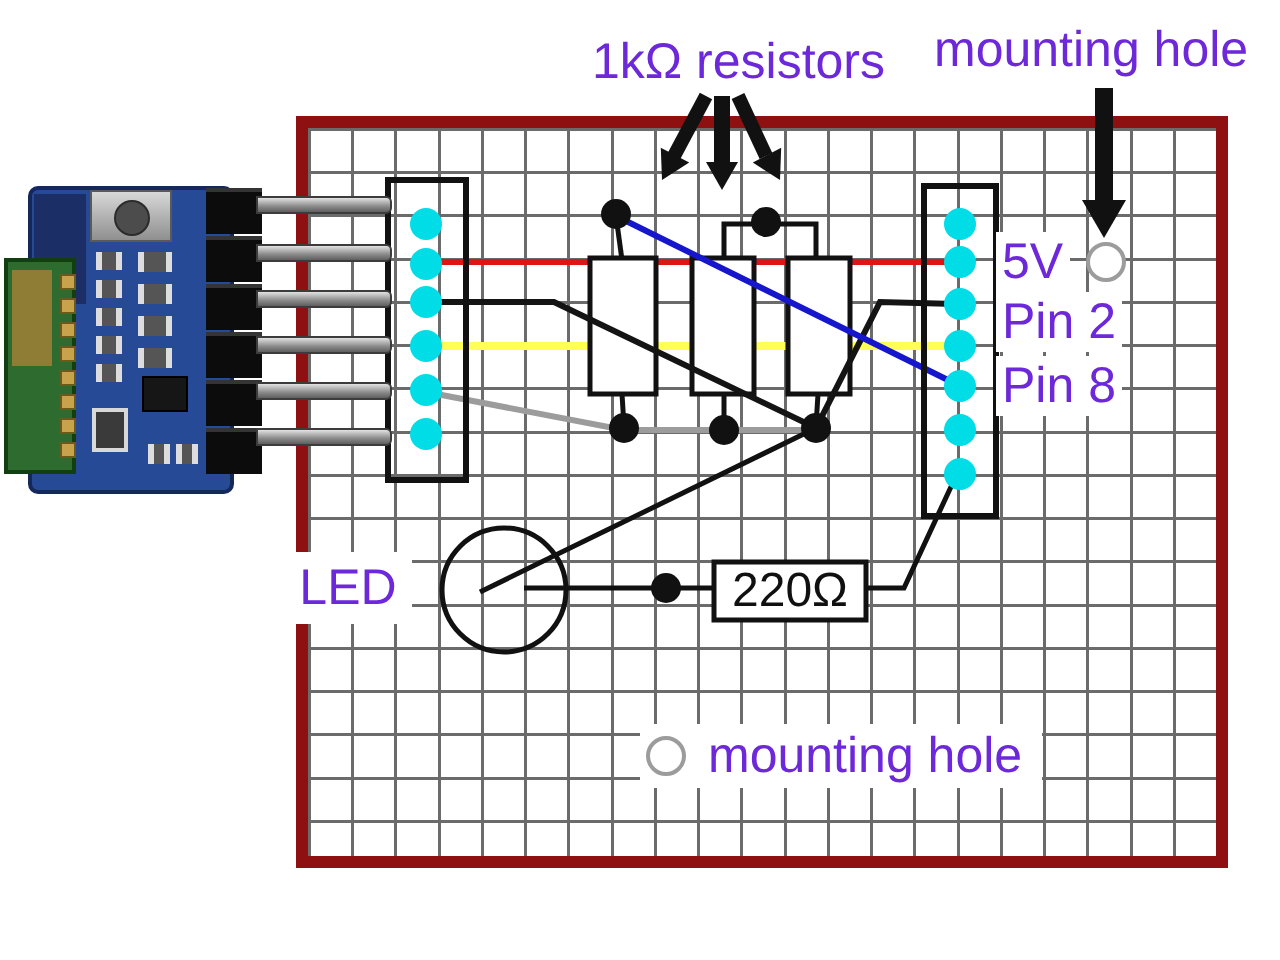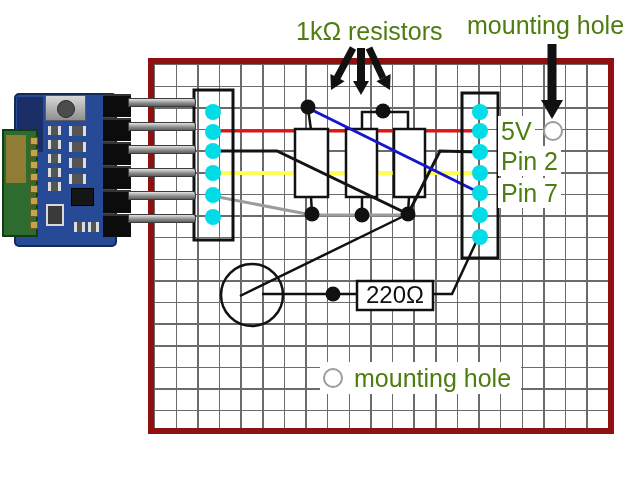--- a/index.html
+++ b/index.html
@@ -31,21 +31,21 @@
   .m-btn-dot{position:absolute;left:11px;top:4px;width:16px;height:16px;border-radius:50%;background:#4c4c4c;border:1px solid #2c2c2c;}
   .m-hdr{position:absolute;left:103px;width:28px;height:21px;background:#0c0c0c;border-top:2px solid #343434;}
   .m-pin{position:absolute;left:128px;width:66px;height:7px;
          background:linear-gradient(180deg,#e2e2e2,#8a8a8a 60%,#5f5f5f);
          border:1px solid #3c3c3c;border-radius:0 3px 3px 0;}
   .smd{position:absolute;background:#555;border-left:3px solid #ddd;border-right:3px solid #ddd;box-sizing:border-box;}
   .smd-chip{position:absolute;background:#161616;border:1px solid #000;}
   .smd-box{position:absolute;background:#3a3a3a;border:2px solid #d8d8d8;}
 
   
-  .lbl{position:absolute;z-index:40;color:#4d7c0f;font-size:25px;white-space:nowrap;line-height:28px;}
+  .lbl{position:absolute;z-index:40;color:#6d28d9;font-size:25px;white-space:nowrap;line-height:28px;}
   .lbl.bg{background:#fff;padding:1px 3px;}
   .led-box{left:142px;top:276px;width:64px;height:36px;background:#fff;text-align:center;line-height:36px;}
   .mhole-bottom-box{left:320px;top:362px;background:#fff;padding:2px 10px 2px 34px;}
   .hole{position:absolute;z-index:50;border:2px solid #9c9c9c;border-radius:50%;background:#fff;box-sizing:border-box;}
 </style>
 </head>
 <body>
 
 <div class="stage">
 
@@ -186,21 +186,22 @@
     <div class="m-pin" style="top:131px"></div>
     <div class="m-pin" style="top:154px"></div>
   </div>
 
   <div class="lbl" style="left:296px;top:17px">1kΩ resistors</div>
 
   <div class="lbl" style="left:467px;top:11px">mounting hole</div>
 
   <div class="lbl bg" style="left:498px;top:116px">5V</div>
   <div class="lbl bg" style="left:498px;top:146px">Pin 2</div>
-  <div class="lbl bg" style="left:498px;top:178px">Pin 7</div>
-
+  <div class="lbl bg" style="left:498px;top:178px">Pin 8</div>
+
+  <div class="lbl led-box">LED</div>
 
   <div class="lbl mhole-bottom-box">mounting hole</div>
 
   <div class="hole" style="left:543px;top:121px;width:20px;height:20px"></div>
   <div class="hole" style="left:323px;top:368px;width:20px;height:20px"></div>
 
 </div>
 
 </body></html>

